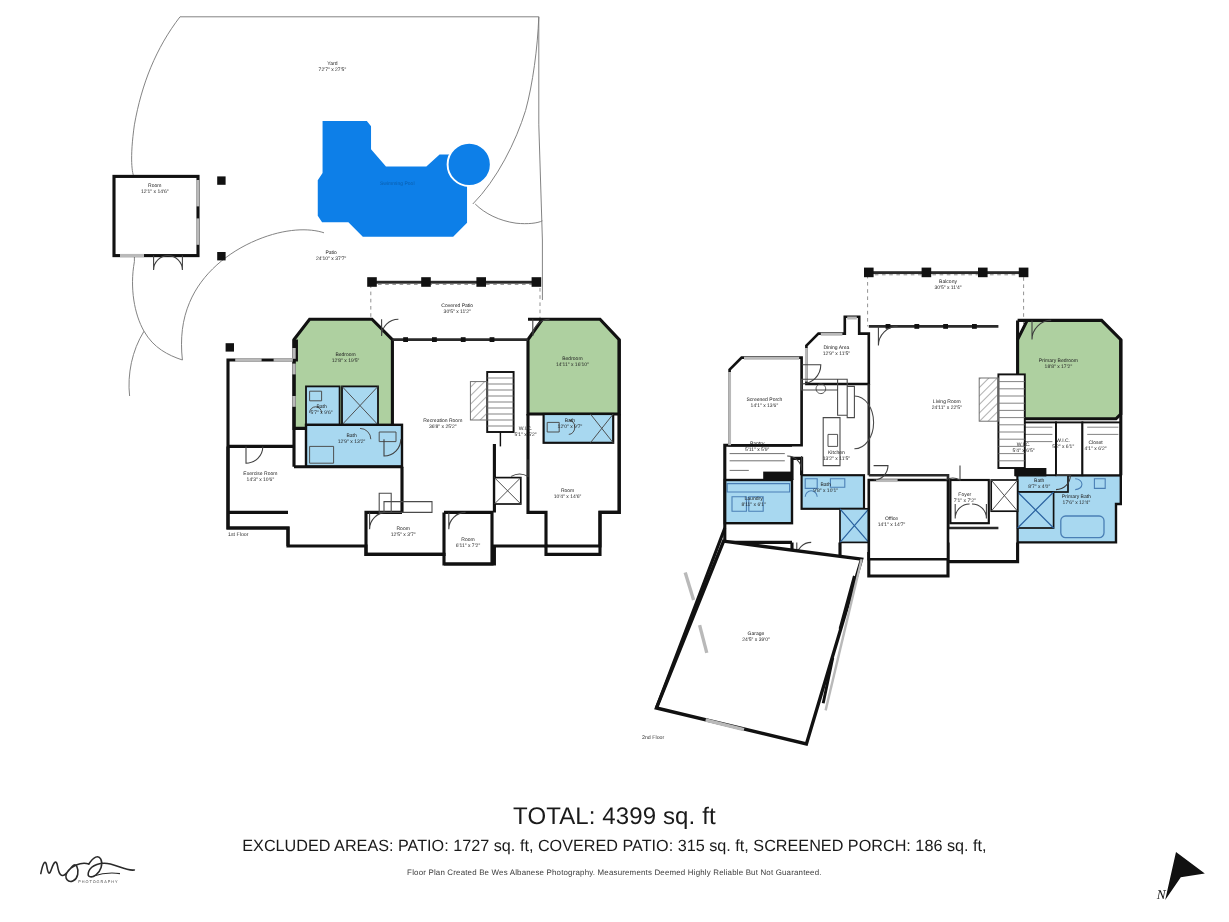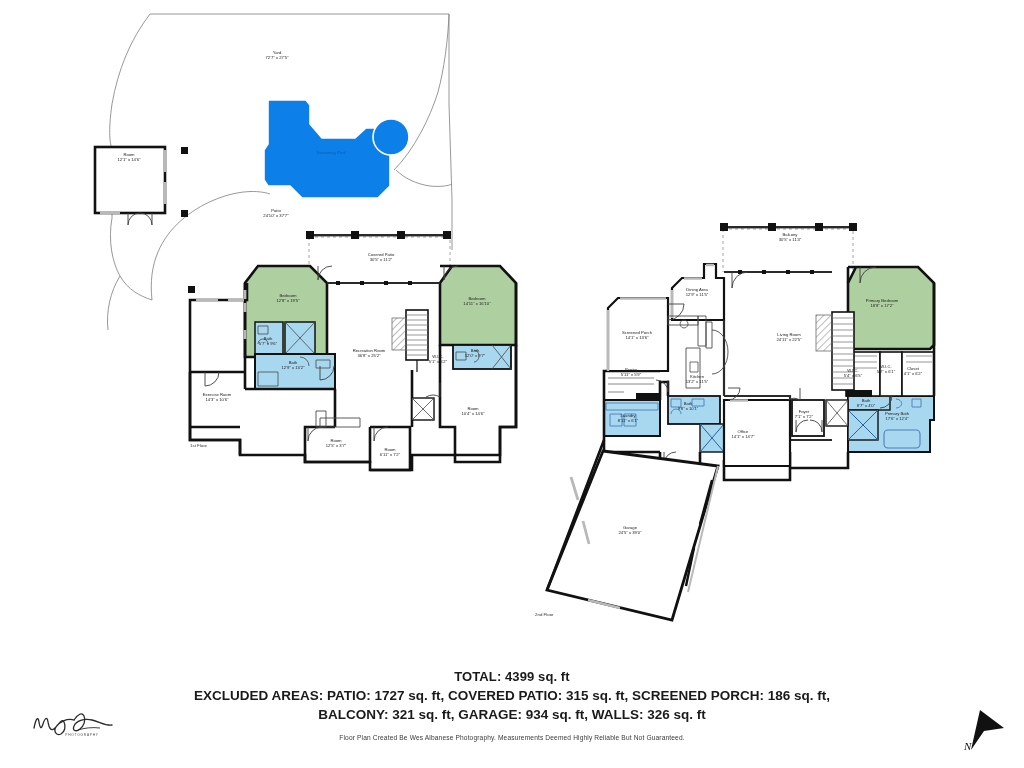--- a/index.html
+++ b/index.html
@@ -4,23 +4,23 @@
 <style>
   html,body{margin:0;padding:0;background:#ffffff;}
   body{width:1024px;height:768px;position:relative;overflow:hidden;
        font-family:"Liberation Sans",sans-serif;color:#1a1a1a;}
   #sheet{position:absolute;inset:0;}
   svg{display:block;}
   .plan-svg{position:absolute;left:0;top:0;}
 
   
   #footer{position:absolute;left:0;right:0;top:668px;text-align:center;}
-  #footer .total{font-size:13px;font-weight:bold;letter-spacing:.1px;line-height:1.35;}
+  #footer .total{font-size:20px;font-weight:normal;letter-spacing:.1px;line-height:1.35;}
   #footer .floors{font-size:13.5px;line-height:1.45;}
-  #footer .excluded{font-size:13.5px;line-height:1.45;font-weight:bold;}
+  #footer .excluded{font-size:13.5px;line-height:1.45;}
   #footer .disclaimer{font-size:6.6px;color:#3a3a3a;margin-top:9px;letter-spacing:.15px;}
 
   
   #signature{position:absolute;left:22px;top:698px;width:120px;height:52px;}
 
   
   #northarrow{position:absolute;left:958px;top:702px;width:58px;height:56px;}
   #northarrow .nlabel{position:absolute;left:6px;top:38px;font-family:"Liberation Serif",serif;
         font-size:11px;font-style:italic;color:#111;}
 </style>
@@ -291,21 +291,20 @@
         <text x="630" y="529" font-size="4.2" text-anchor="middle" fill="#222222"><tspan x="630" dy="0">Garage</tspan><tspan x="630" dy="5">24'5" x 39'0"</tspan></text>
       </g>
 
     <text id="lbl-floor1" x="190" y="447" font-size="4.4" fill="#333" font-family="Liberation Sans, sans-serif">1st Floor</text>
     <text id="lbl-floor2" x="535" y="616" font-size="4.4" fill="#333" font-family="Liberation Sans, sans-serif">2nd Floor</text>
   </svg>
 
   <div id="footer">
     <div class="total">TOTAL: 4399 sq. ft</div>
     <div class="excluded">EXCLUDED AREAS: PATIO: 1727 sq. ft, COVERED PATIO: 315 sq. ft, SCREENED PORCH: 186 sq. ft,</div>
-    <div class="excluded">BALCONY: 321 sq. ft, GARAGE: 934 sq. ft, WALLS: 326 sq. ft</div>
     <div class="disclaimer">Floor Plan Created Be Wes Albanese Photography. Measurements Deemed Highly Reliable But Not Guaranteed.</div>
   </div>
 
   <svg id="signature" viewBox="0 0 120 52">
     <path d="M12,30 C14,20 16,18 17,24 C18,30 19,32 21,26 C23,20 25,18 26,24
              C27,30 29,34 33,30 C37,26 40,20 42,24 C44,28 43,34 39,36
              C35,38 31,34 34,29 C37,24 45,20 52,22" fill="none" stroke="#2a2a2a" stroke-width="1.3" stroke-linecap="round"></path>
     <path d="M52,22 C56,16 60,14 62,18 C64,22 62,28 58,31 C54,34 50,33 52,28
              C54,23 62,20 70,22 C78,24 84,28 90,27" fill="none" stroke="#2a2a2a" stroke-width="1.3" stroke-linecap="round"></path>
     <path d="M56,32 C62,30 70,29 78,30" fill="none" stroke="#2a2a2a" stroke-width="0.9"></path>

